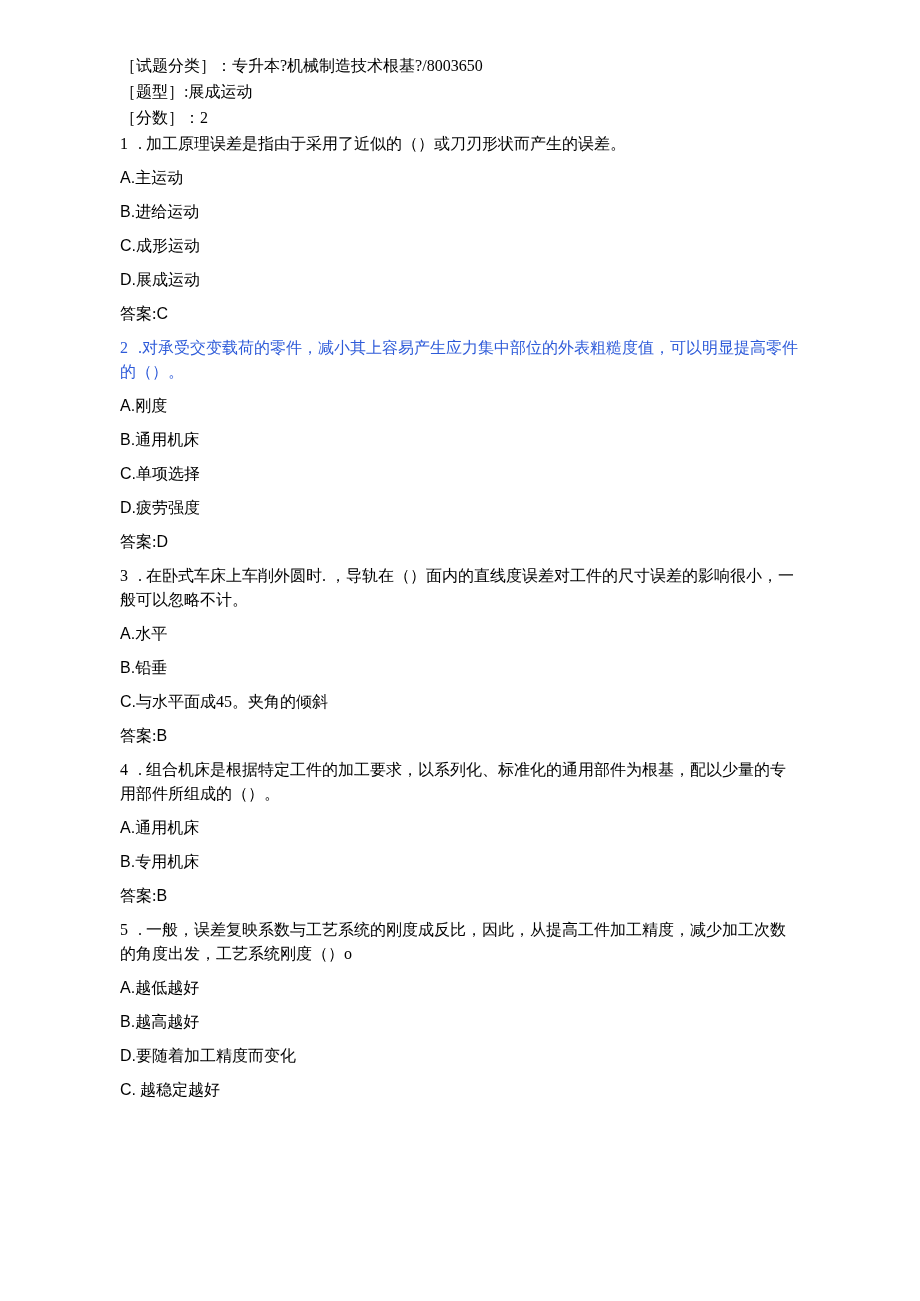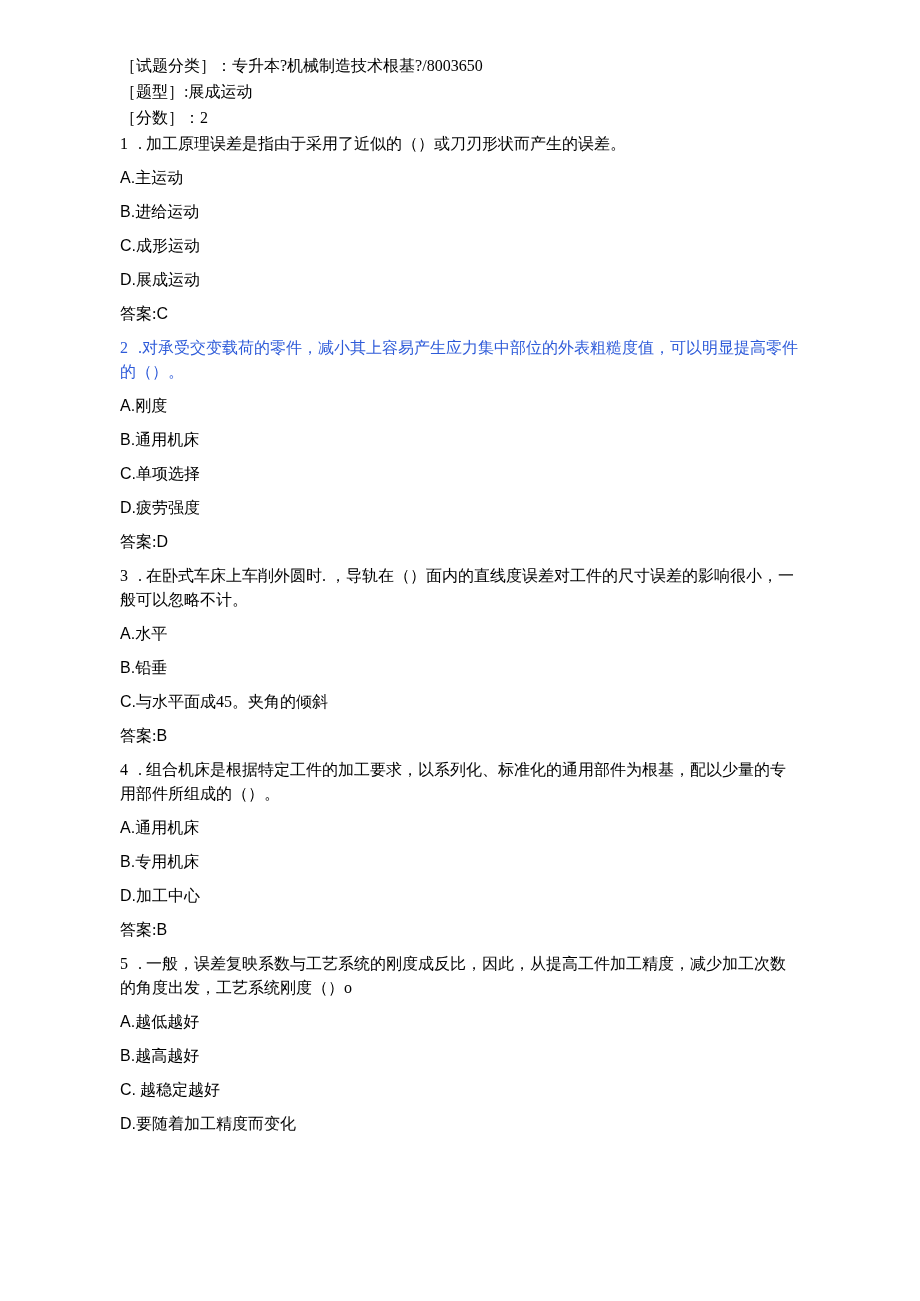--- a/index.html
+++ b/index.html
@@ -77,24 +77,23 @@
   <div class="option"><span class="opt-letter">A.</span><span>水平</span></div>
   <div class="option"><span class="opt-letter">B.</span><span>铅垂</span></div>
   <div class="option"><span class="opt-letter">C.</span><span>与水平面成45。夹角的倾斜</span></div>
   <div class="answer"><span>答案:</span><span class="ans-letter">B</span></div>
 
   <div class="q-stem">
     <span class="num">4</span><span> . 组合机床是根据特定工件的加工要求，以系列化、标准化的通用部件为根基，配以少量的专用部件所组成的（）。</span>
   </div>
   <div class="option"><span class="opt-letter">A.</span><span>通用机床</span></div>
   <div class="option"><span class="opt-letter">B.</span><span>专用机床</span></div>
-  <div class="option"><span class="opt-letter">D.</span><span>加工中心</span></div>
   <div class="answer"><span>答案:</span><span class="ans-letter">B</span></div>
 
   <div class="q-stem">
     <span class="num">5</span><span> . 一般，误差复映系数与工艺系统的刚度成反比，因此，从提高工件加工精度，减少加工次数的角度出发，工艺系统刚度（）o</span>
   </div>
   <div class="option"><span class="opt-letter">A.</span><span>越低越好</span></div>
   <div class="option"><span class="opt-letter">B.</span><span>越高越好</span></div>
+  <div class="option"><span class="opt-letter">D.</span><span>要随着加工精度而变化</span></div>
   <div class="option"><span class="opt-letter">C.</span><span> 越稳定越好</span></div>
-  <div class="option"><span class="opt-letter">D.</span><span>要随着加工精度而变化</span></div>
 
 </div>
 
 </body></html>

